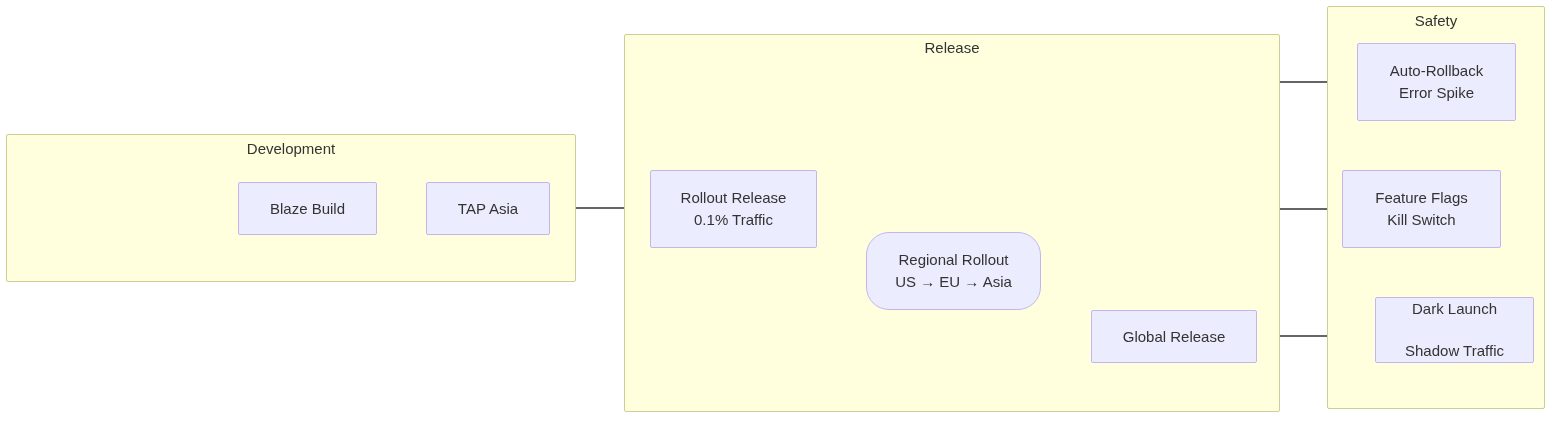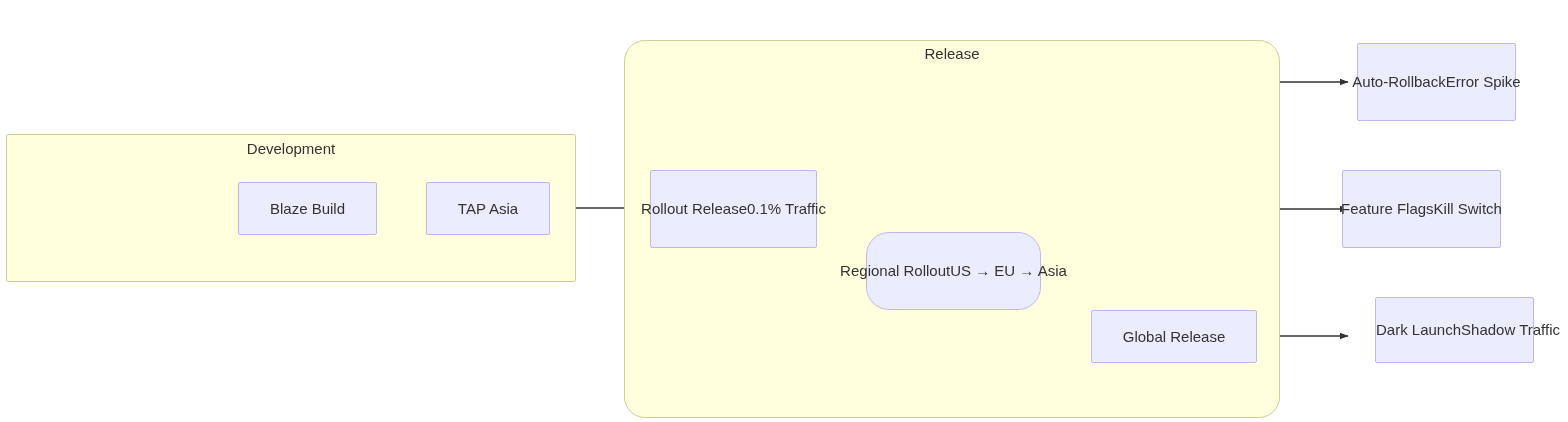--- a/index.html
+++ b/index.html
@@ -43,21 +43,21 @@
     line-height: 1;
     white-space: nowrap;
   }
   .node {
     position: absolute;
     box-sizing: border-box;
     background: #ececff;
     border: 1px solid #c4b5f0;
     border-radius: 2px;
     display: flex;
-    flex-direction: row;
+    flex-direction: column;
     align-items: center;
     justify-content: center;
     color: #333333;
     font-size: 15px;
     line-height: 1.45;
     text-align: center;
   }
   .node .line {
     display: block;
     white-space: nowrap;
@@ -89,24 +89,27 @@
 
     <path d="M1020,310 C1042,324 1058,335 1082,337" fill="none" stroke="#333333" stroke-width="1.4" marker-end="url(#arrowhead)"></path>
 
     <path d="M1257,336 L1348,336" fill="none" stroke="#333333" stroke-width="1.4" marker-end="url(#arrowhead)"></path>
   </svg>
 
   <div class="cluster" style="left: 6px; top: 134px; width: 570px; height: 148px;">
     <div class="cluster-label" style="top: 6px;">Development</div>
   </div>
 
-  <div class="cluster" style="left: 624px; top: 40px; width: 656px; height: 378px; border-radius: 21px;">
+  <div class="cluster" style="left: 624px; top: 34px; width: 656px; height: 378px;">
     <div class="cluster-label" style="top: 5px;">Release</div>
   </div>
 
+  <div class="cluster" style="left: 1327px; top: 6px; width: 218px; height: 403px;">
+    <div class="cluster-label" style="top: 6px;">Safety</div>
+  </div>
 
 
   <div class="node" style="left: 238px; top: 182px; width: 139px; height: 53px;">
     <span class="line">Blaze Build</span>
   </div>
 
   <div class="node" style="left: 426px; top: 182px; width: 124px; height: 53px;">
     <span class="line">TAP Asia</span>
   </div>
 

